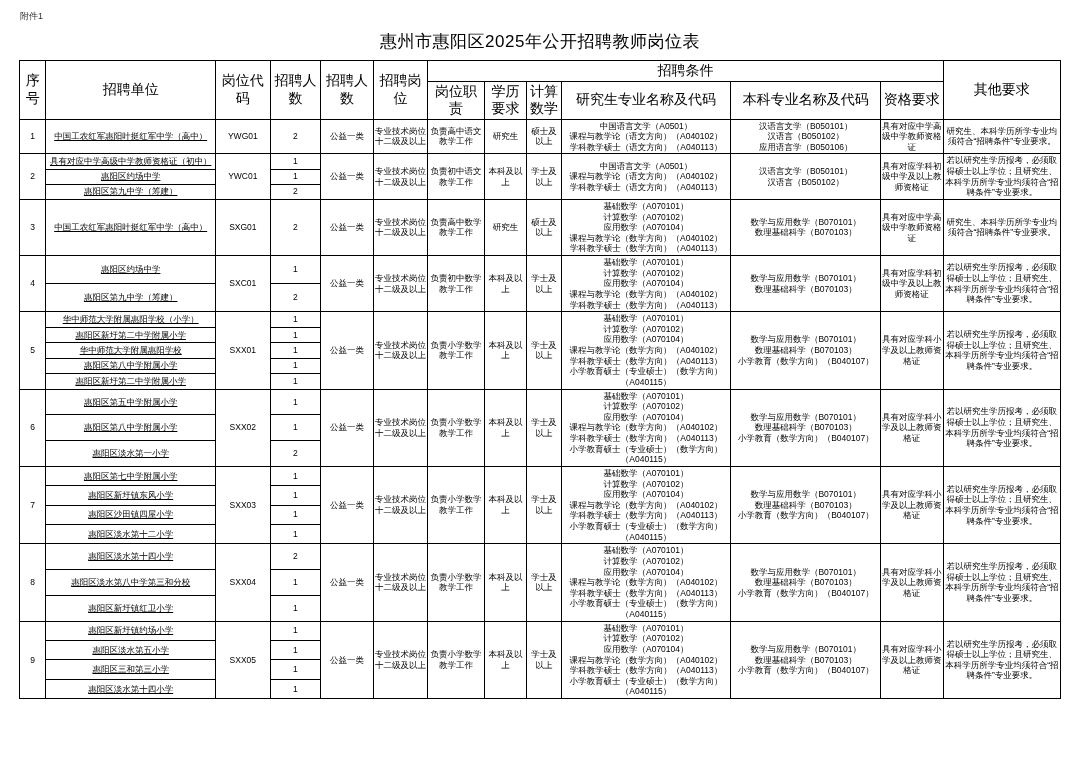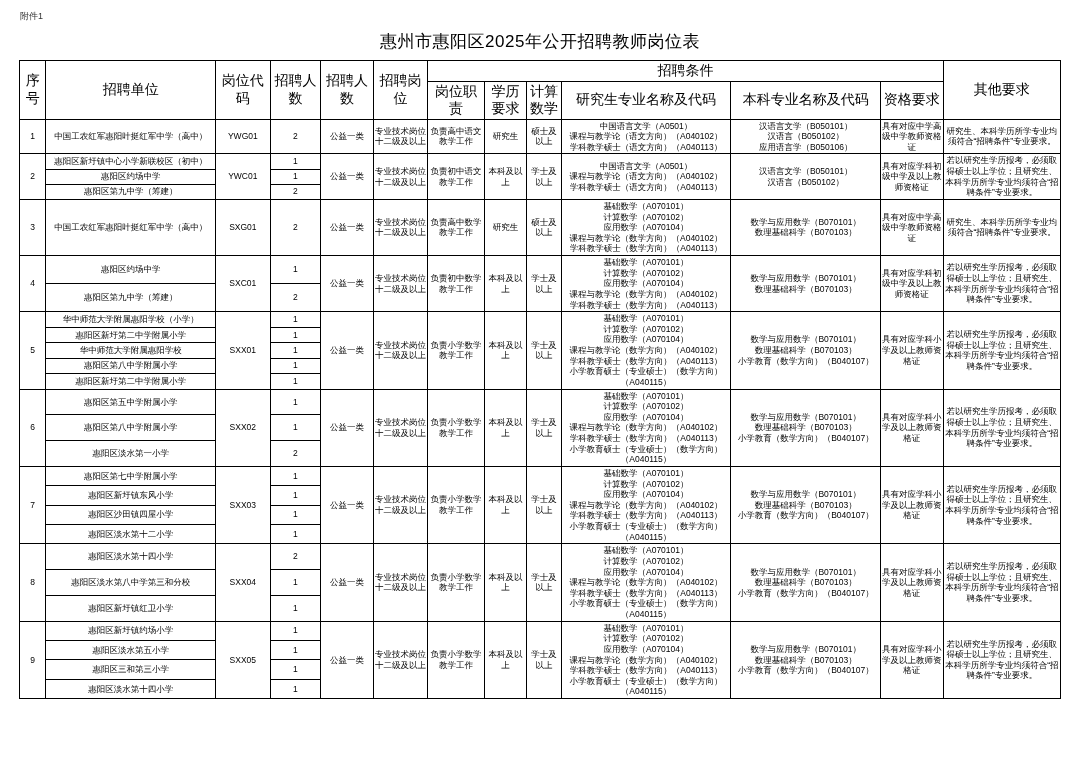--- a/index.html
+++ b/index.html
@@ -54,20 +54,21 @@
     word-break: break-all;
     font-family: "Liberation Sans", sans-serif;
   }
   table.main th {
     font-weight: normal;
     font-size: 14px;
   }
   .unit-cell {
     font-size: 8.5px;
     padding: 3px 2px;
+    text-decoration: underline;
   }
   .maj-list {
     font-size: 7.6px;
     line-height: 1.3;
     text-align: center;
     white-space: pre-line;
   }
   .vert-narrow {
     font-size: 8.5px;
     line-height: 1.2;
@@ -142,21 +143,21 @@
 课程与教学论（语文方向）（A040102）
 学科教学硕士（语文方向）（A040113）</td>
           <td rowspan="1" class="maj-list">汉语言文学（B050101）
 汉语言（B050102）
 应用语言学（B050106）</td>
           <td rowspan="1" class="qual">具有对应中学高级中学教师资格证</td>
           <td rowspan="1" class="other-req">研究生、本科学历所学专业均须符合“招聘条件”专业要求。</td>
         </tr>
         <tr>
           <td rowspan="3" class="seq">2</td>
-          <td class="unit-cell">惠阳区新圩镇中心小学新联校区（初中）</td>
+          <td class="unit-cell">具有对应中学高级中学教师资格证（初中）</td>
           <td rowspan="3">YWC01</td>
           <td>1</td>
           <td rowspan="3" class="vert-narrow">公益一类</td>
           <td rowspan="3" class="vert-narrow">专业技术岗位十二级及以上</td>
           <td rowspan="3" class="vert-narrow">负责初中语文教学工作</td>
           <td rowspan="3" class="vert-narrow">本科及以上</td>
           <td rowspan="3" class="vert-narrow">学士及以上</td>
           <td rowspan="3" class="maj-list">中国语言文学（A0501）
 课程与教学论（语文方向）（A040102）
 学科教学硕士（语文方向）（A040113）</td>

